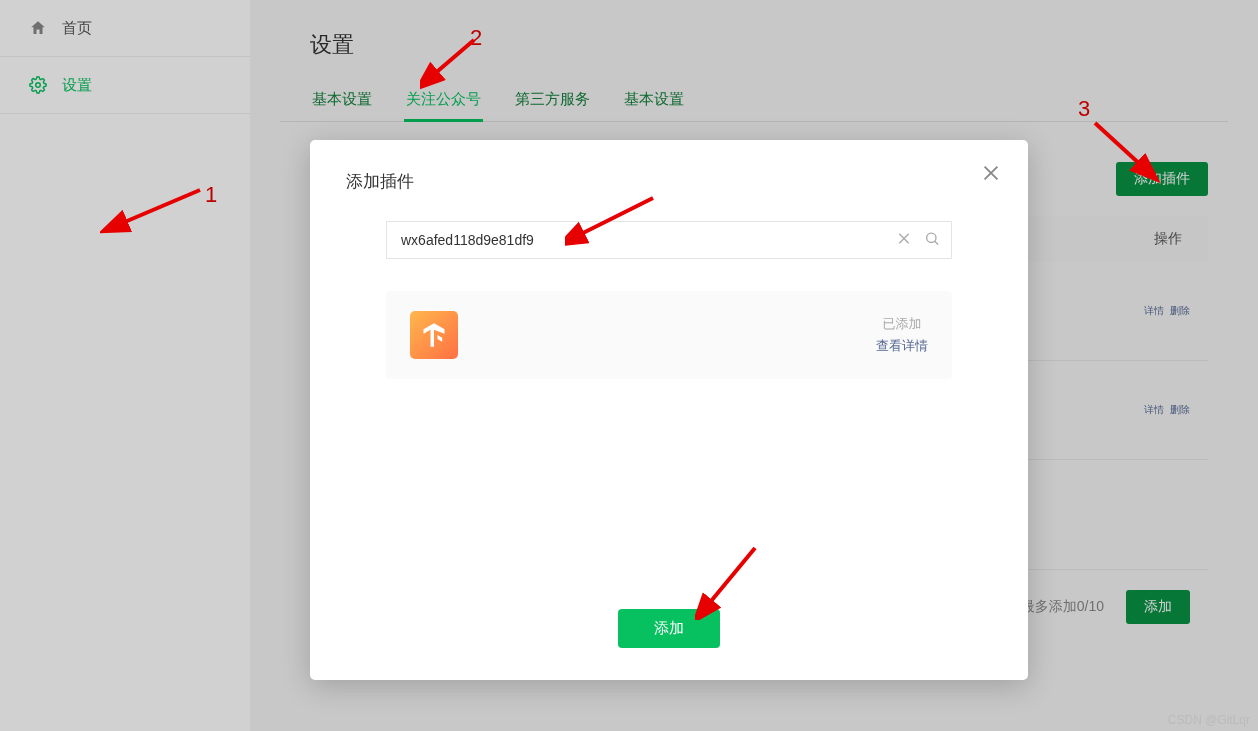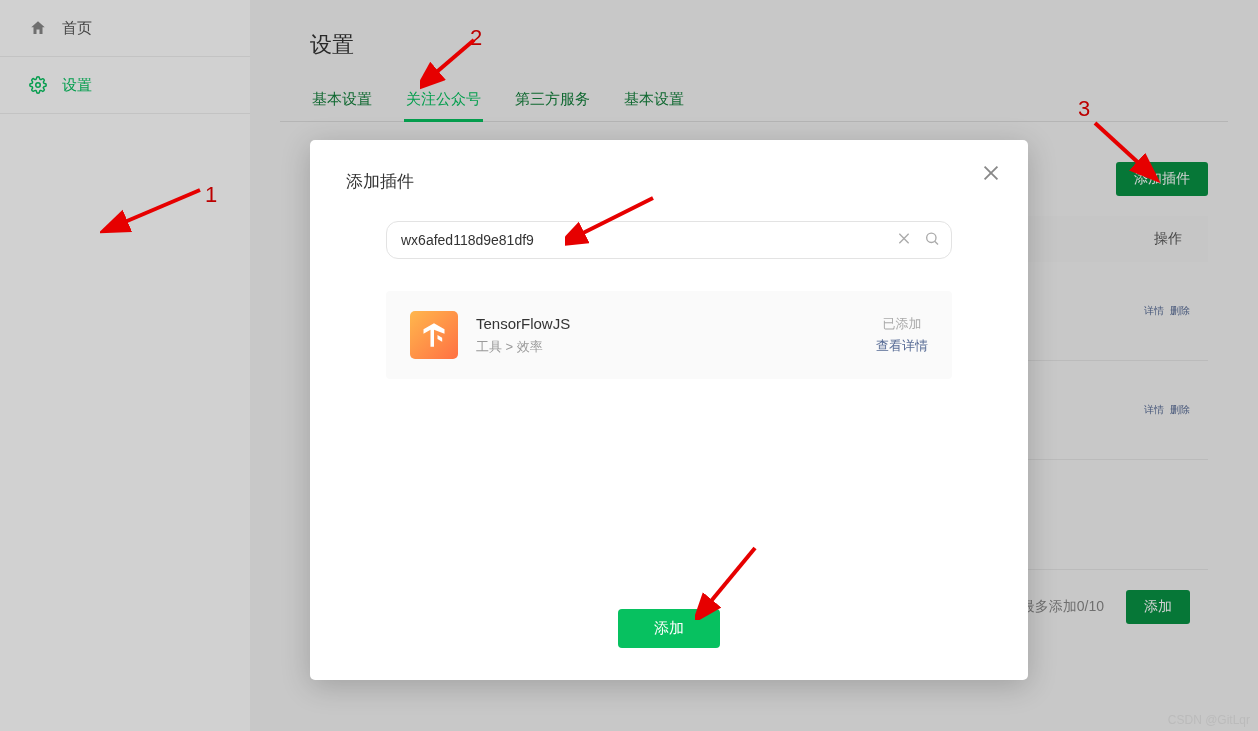--- a/index.html
+++ b/index.html
@@ -119,21 +119,21 @@
   cursor: pointer;
   color: #888;
 }
 .search-wrap {
   margin: 0 40px;
   position: relative;
 }
 .search-input {
   width: 100%;
   border: 1px solid #e3e3e3;
-  border-radius: 12px;
+  border-radius: 0;
   padding: 10px 68px 10px 14px;
   font-size: 14px;
   color: #333;
   outline: none;
 }
 .search-icons {
   position: absolute;
   right: 12px; top: 50%;
   transform: translateY(-50%);
   display: flex; gap: 12px;
@@ -277,24 +277,20 @@
       </span>
     </div>
   </div>
   <div class="result">
     <div class="plugin-icon">
       <svg width="28" height="28" viewBox="0 0 24 24" fill="#fff">
           <path d="M12 2L3 7v4l6-3.5V22h3V7.5L21 11V7z"></path>
           <path d="M15 12l4 2.3v3.4L15 15.5z"></path>
         </svg>
     </div>
-    <div>
-      <div class="plugin-name">TensorFlowJS</div>
-      <div class="plugin-cat">工具 &gt; 效率</div>
-    </div>
     <div class="plugin-right">
       <div class="added">已添加</div>
       <div class="detail-link">查看详情</div>
     </div>
   </div>
   <div class="modal-footer">
     <button class="btn-add">添加</button>
   </div>
 </div>
 

